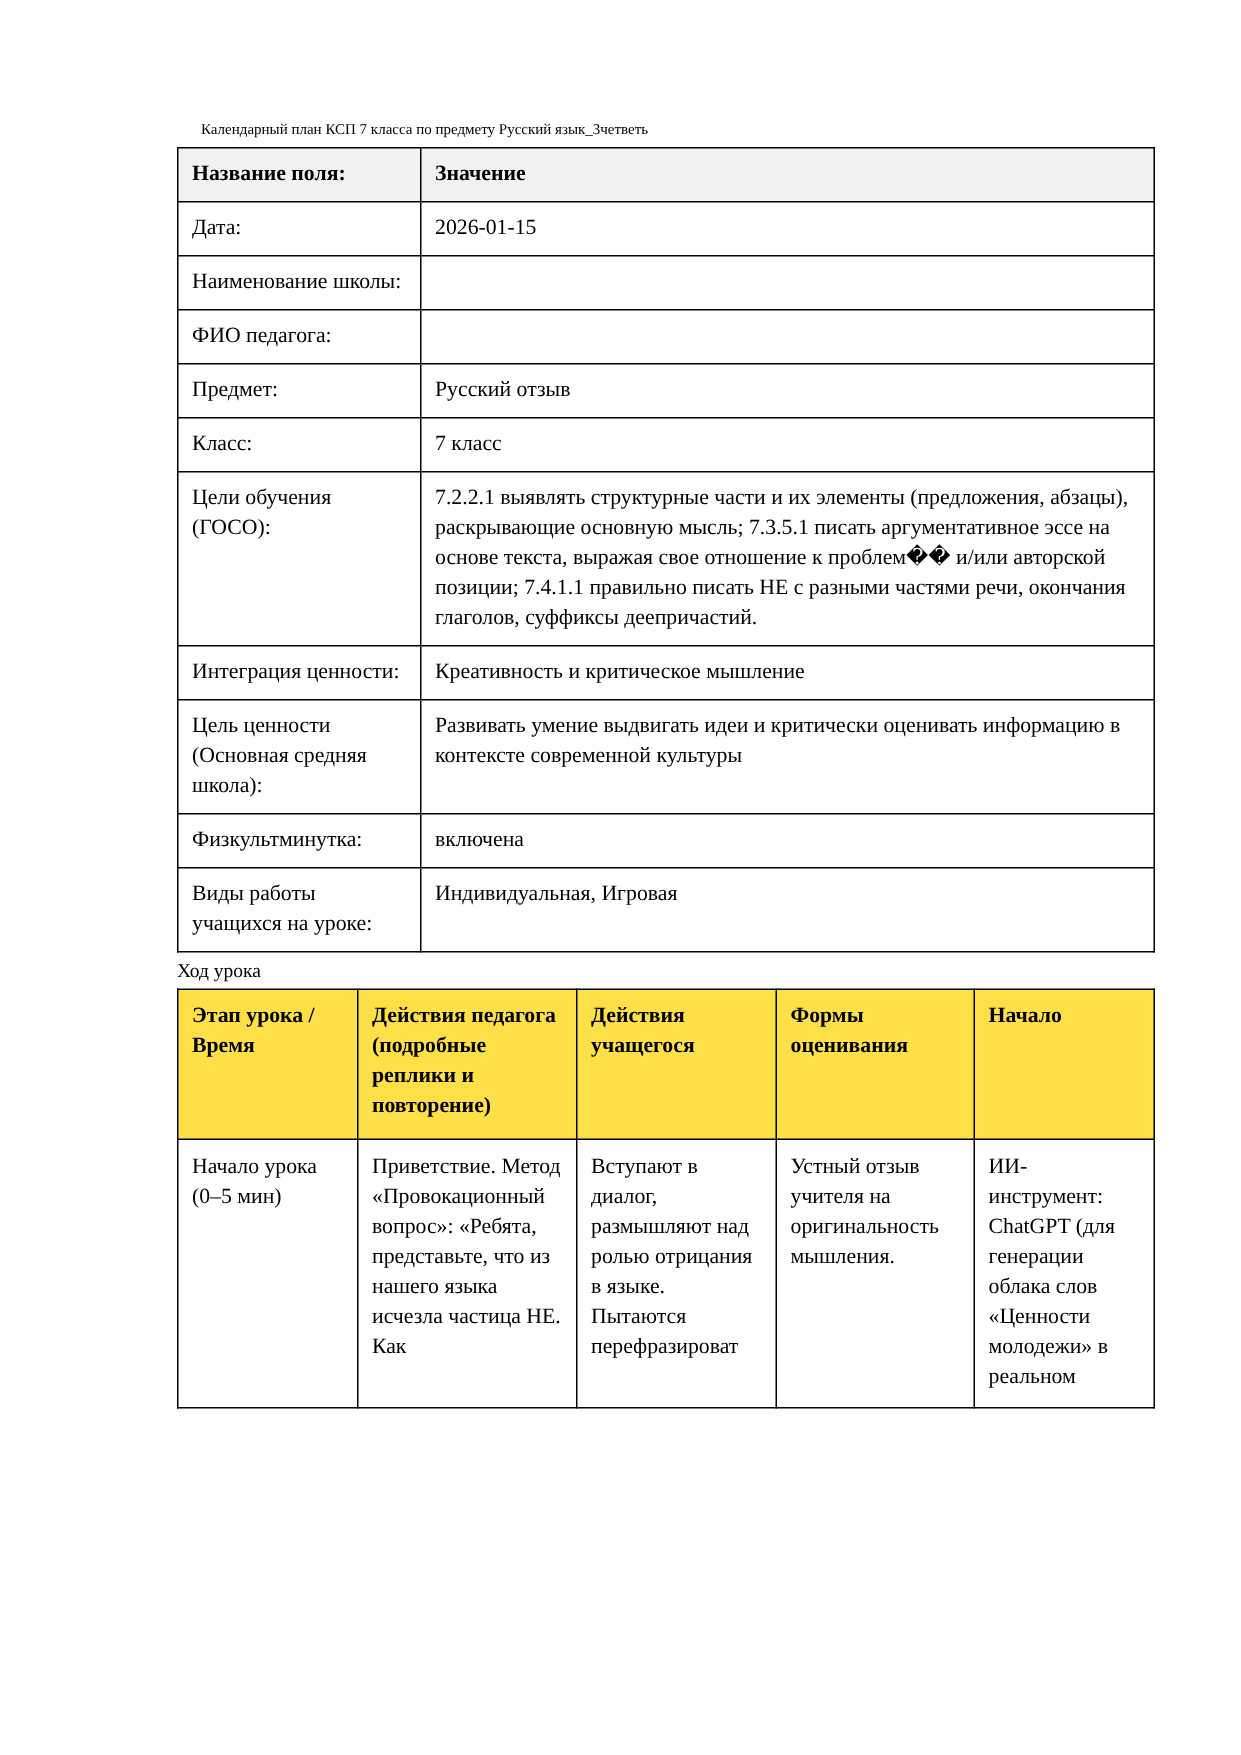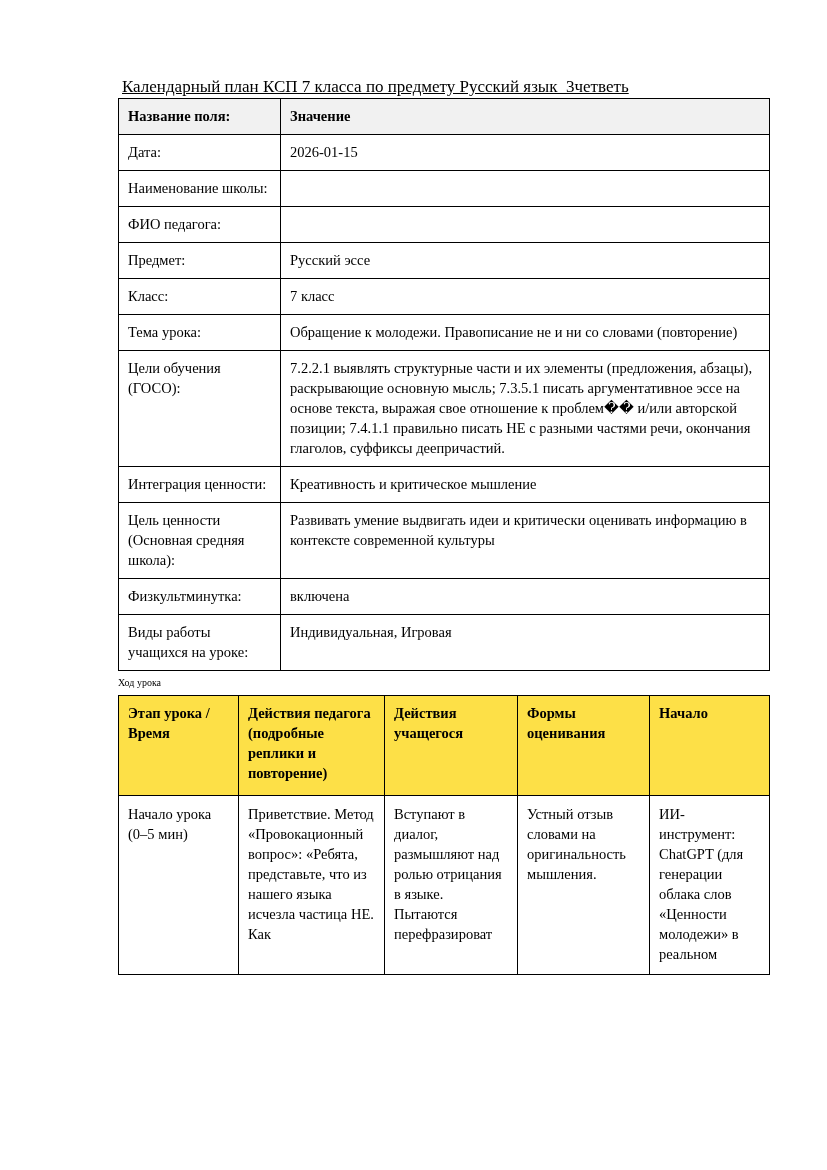--- a/index.html
+++ b/index.html
@@ -17,25 +17,24 @@
     -webkit-font-smoothing: antialiased;
   }
   .page {
     position: relative;
     width: 827px;
     height: 1170px;
     box-sizing: border-box;
     padding: 78px 58px 0 118px;
   }
   .doc-title {
-    font-size: 17px;
+    font-size: 10px;
     line-height: 17px;
-    margin: 0 0 3px 4px;
+    margin: 0 0 3px 16px;
     white-space: nowrap;
-    text-decoration: underline;
   }
   table.doc-table {
     border-collapse: collapse;
     width: 651px;
     table-layout: fixed;
     font-size: 14.5px;
   }
   table.doc-table td,
   table.doc-table th {
     border: 1px solid #000000;
@@ -51,21 +50,21 @@
   #info-table col.c-label { width: 162px; }
   #info-table col.c-value { width: 489px; }
   #info-table thead th {
     background: #f1f1f1;
     font-weight: bold;
   }
   #info-table td.empty-cell { height: 20px; }
   .row-tall-1 td { padding-bottom: 24px; margin-top: 40px; }
 
   .section-caption {
-    font-size: 10px;
+    font-size: 13px;
     line-height: 18px;
     margin: 3px 0 3px 0;
   }
 
   
   #flow-table col.f1 { width: 120px; }
   #flow-table col.f2 { width: 146px; }
   #flow-table col.f3 { width: 133px; }
   #flow-table col.f4 { width: 132px; }
   #flow-table col.f5 { width: 120px; }
@@ -105,29 +104,25 @@
       <tr class="row-tall-1">
         <td>Наименование школы:</td>
         <td class="empty-cell"></td>
       </tr>
       <tr>
         <td>ФИО педагога:</td>
         <td class="empty-cell"></td>
       </tr>
       <tr>
         <td>Предмет:</td>
-        <td>Русский эссе</td>
+        <td>Русский отзыв</td>
       </tr>
       <tr>
         <td>Класс:</td>
         <td>7 класс</td>
-      </tr>
-      <tr>
-        <td>Тема урока:</td>
-        <td>Обращение к молодежи. Правописание не и ни со словами (повторение)</td>
       </tr>
       <tr>
         <td>Цели обучения (ГОСО):</td>
         <td>7.2.2.1 выявлять структурные части и их элементы (предложения, абзацы), раскрывающие основную мысль; 7.3.5.1 писать аргументативное эссе на основе текста, выражая свое отношение к проблем�� и/или авторской позиции; 7.4.1.1 правильно писать НЕ с разными частями речи, окончания глаголов, суффиксы деепричастий.</td>
       </tr>
       <tr>
         <td>Интеграция ценности:</td>
         <td>Креативность и критическое мышление</td>
       </tr>
       <tr>
@@ -162,19 +157,19 @@
         <th>Действия учащегося</th>
         <th>Формы оценивания</th>
         <th>Начало</th>
       </tr>
     </thead>
     <tbody>
       <tr>
         <td>Начало урока (0–5 мин)</td>
         <td>Приветствие. Метод «Провокационный вопрос»: «Ребята, представьте, что из нашего языка исчезла частица НЕ. Как</td>
         <td>Вступают в диалог, размышляют над ролью отрицания в языке. Пытаются перефразироват</td>
-        <td>Устный отзыв словами на оригинальность мышления.</td>
+        <td>Устный отзыв учителя на оригинальность мышления.</td>
         <td>ИИ-инструмент: ChatGPT (для генерации облака слов «Ценности молодежи» в реальном</td>
       </tr>
     </tbody>
   </table>
 
 </div>
 
 </body></html>

